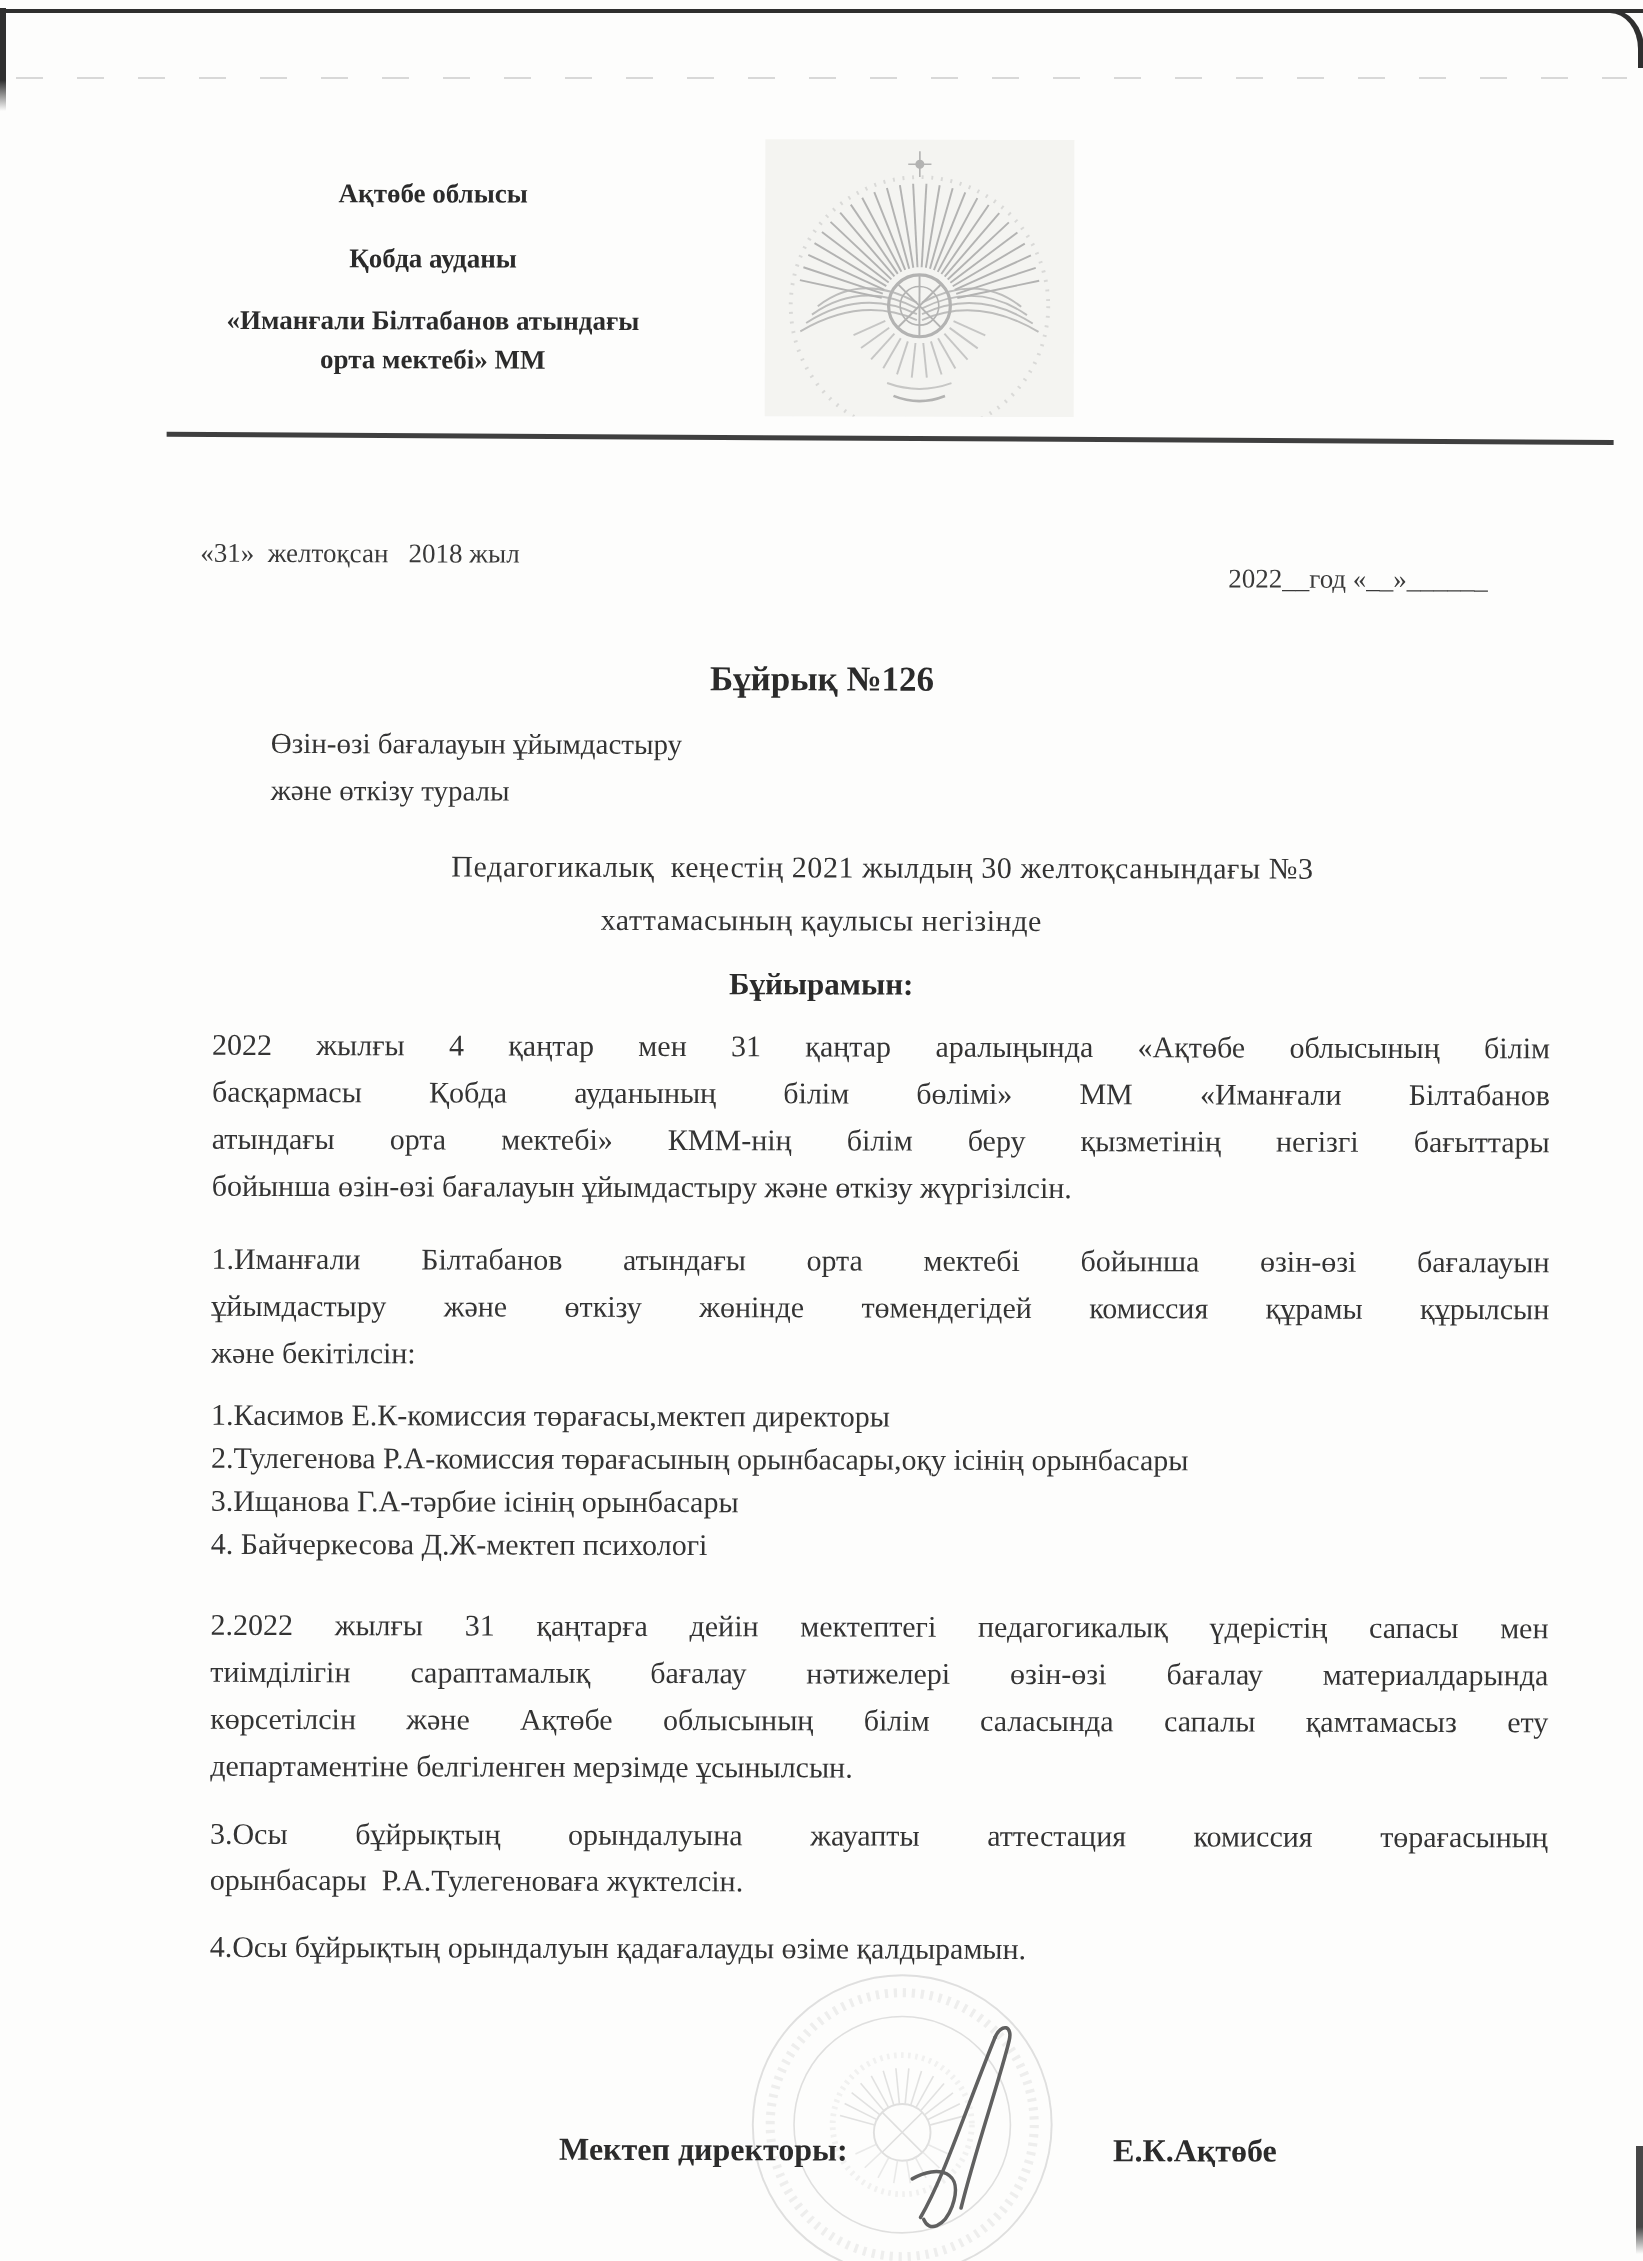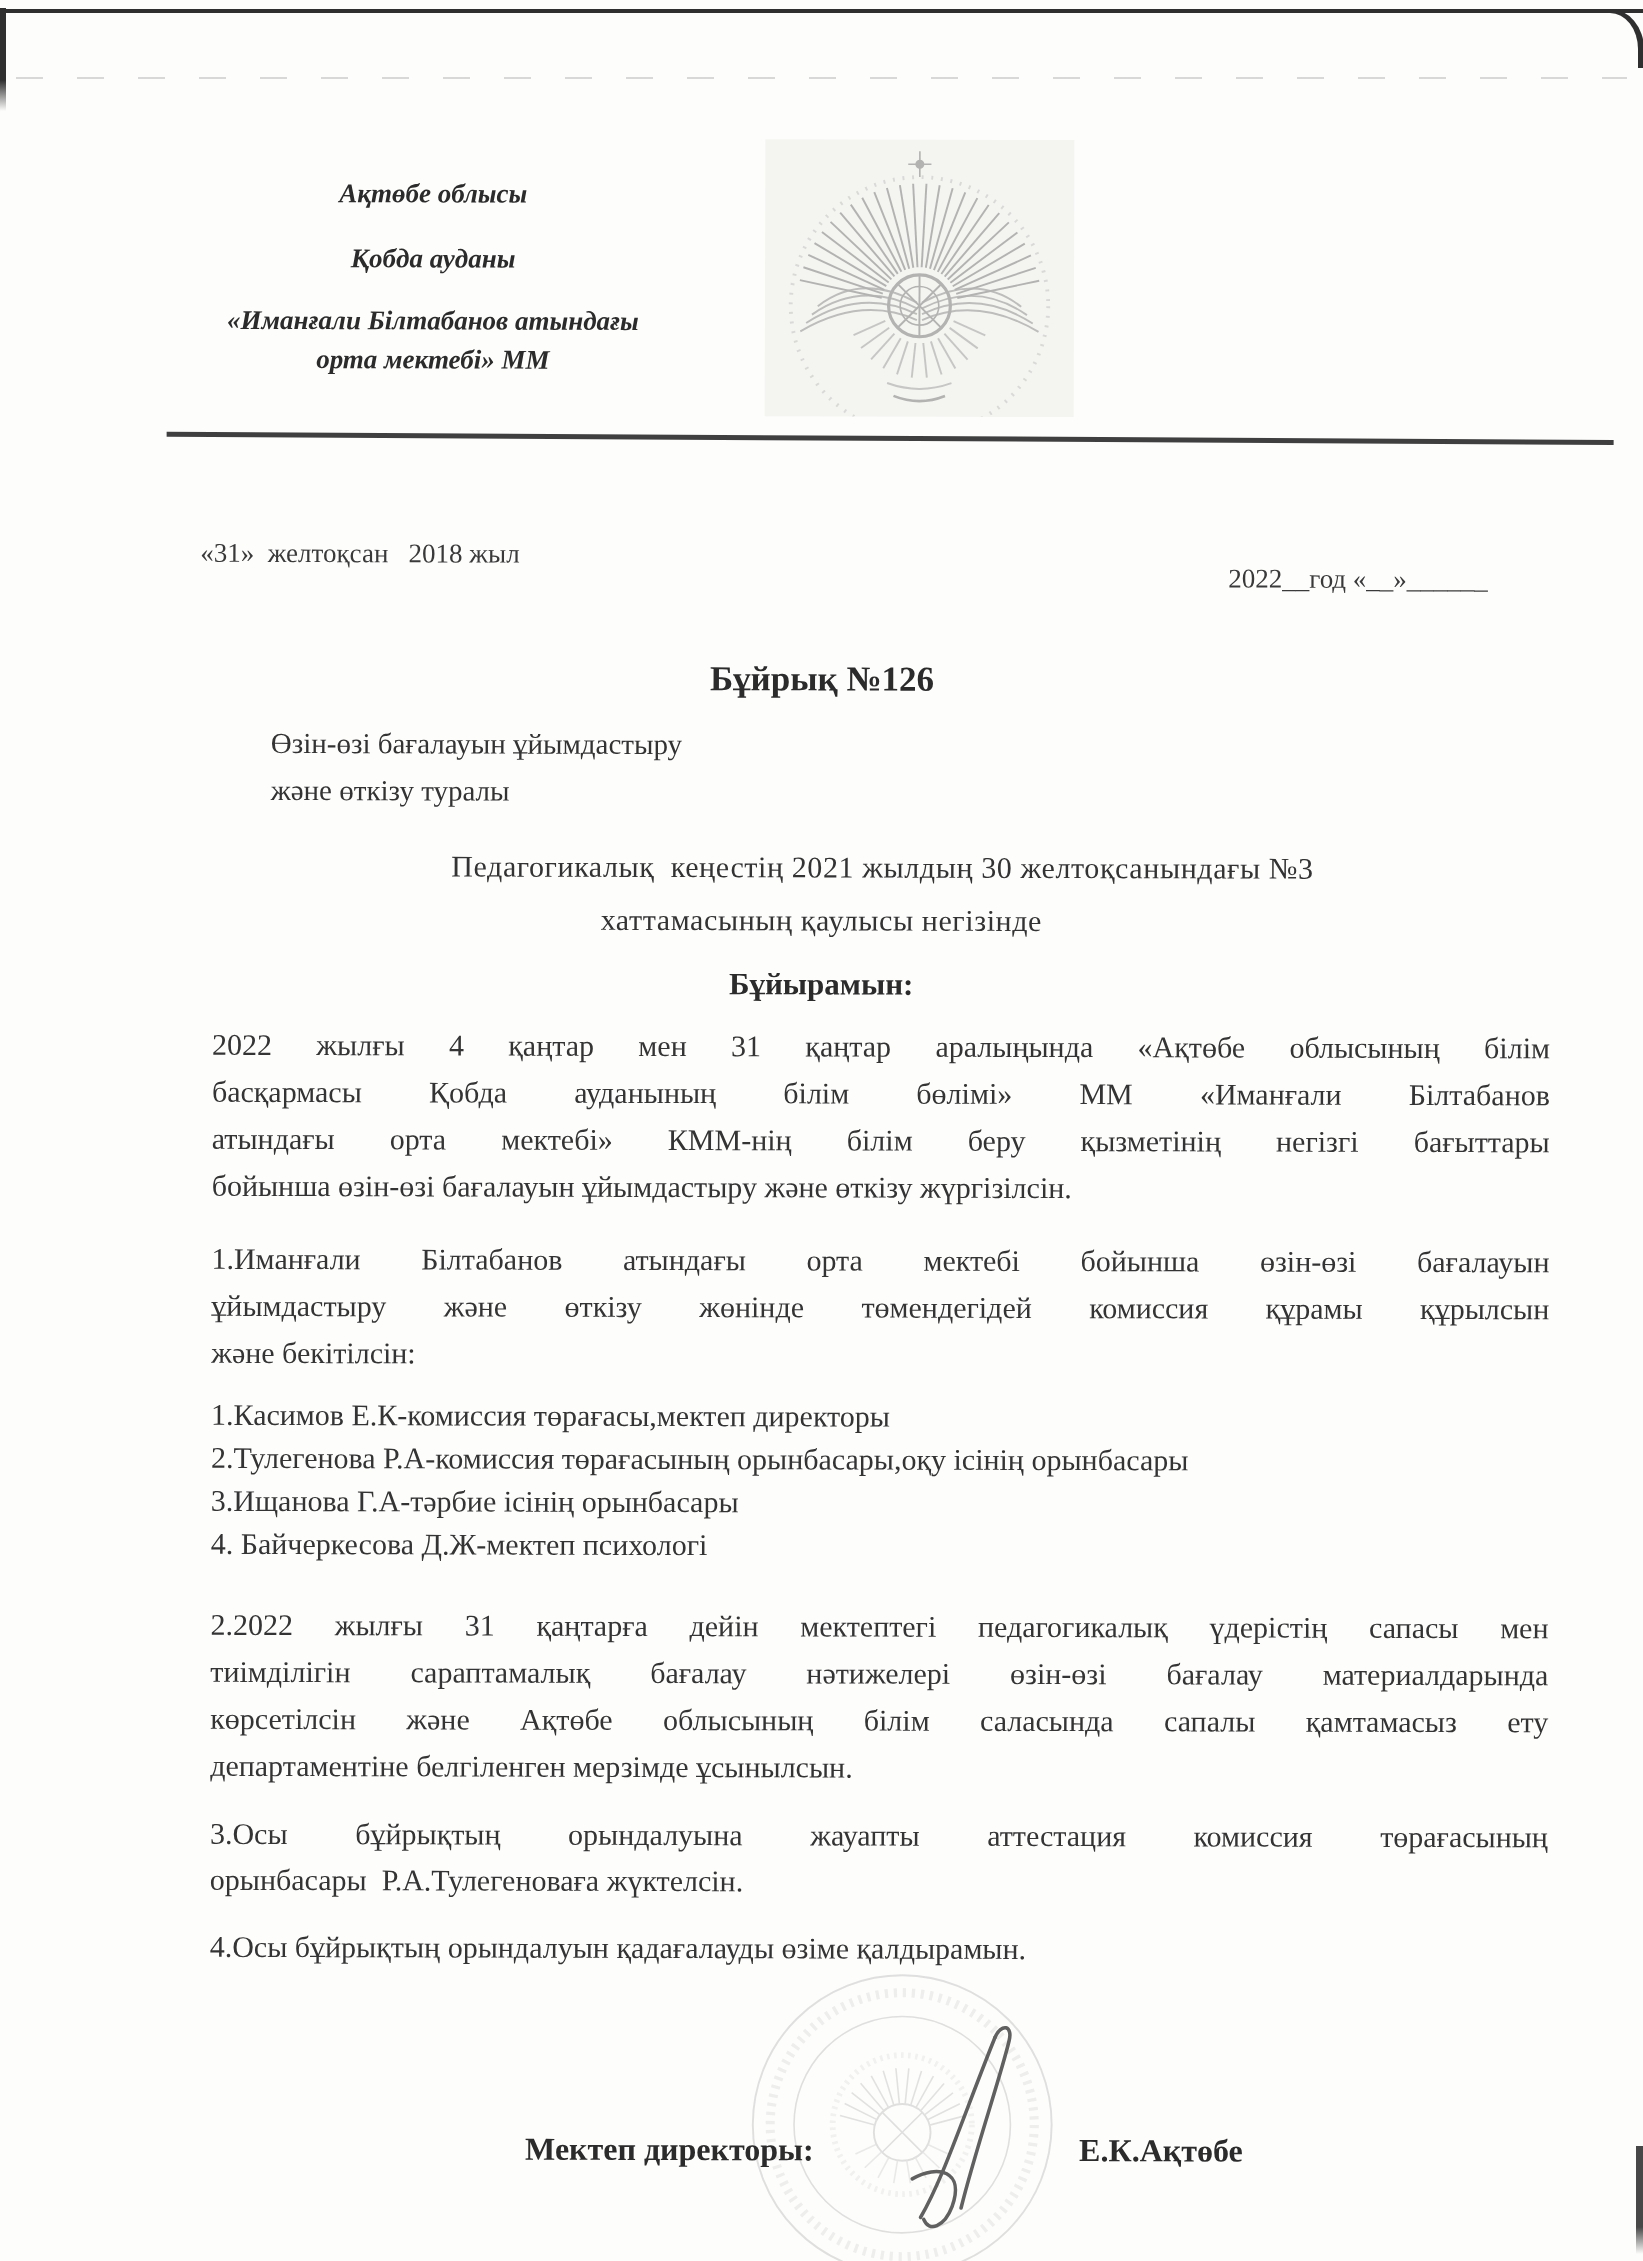--- a/index.html
+++ b/index.html
@@ -19,21 +19,21 @@
     border-top:4.5px solid #2f2f2f;border-right:6.4px solid #2f2f2f;
     border-top-right-radius:34px 40px;}
   .scan-left{left:0;top:8.4px;width:5.8px;height:103px;
     background:linear-gradient(#2f2f2f 70%,rgba(47,47,47,0));}
   .scan-streak{left:16px;top:77px;width:1611px;height:1.9px;opacity:.5;
     background:repeating-linear-gradient(90deg,#b3b3b3 0 27px,transparent 27px 61px);}
   .scan-bottom-right{right:0;top:2146px;width:8.4px;height:108px;
     background:linear-gradient(#474747 0 75%,rgba(71,71,71,0));}
   
   .hdr{font-weight:bold;font-size:27px;line-height:39px;text-align:center;color:#2b2b2b;}
-  .hdr-left{left:174px;top:175px;width:516px;font-style:italic;}
+  .hdr-left{left:174px;top:175px;width:516px;}
   .hdr-right{left:1115px;top:204px;width:503px;}
   .mt1{margin-top:26px;} .mt2{margin-top:22.6px;}
   .emblem-box{left:764px;top:139px;width:309px;height:277px;background:#f4f4f1;}
   .rule{left:166px;top:433px;width:1447px;height:4.5px;background:#3f3f3f;
     transform:rotate(0.18deg);transform-origin:left center;}
   
   .date{font-size:27px;color:#3a3a3a;}
   .date-left{left:200px;top:539px;}
   .date-right{left:1228px;top:562px;text-align:center;}
   
@@ -48,21 +48,21 @@
   
   .para{left:213px;width:1338px;font-size:30px;line-height:47px;color:#343434;}
   .j{text-align:justify;text-align-last:justify;}
   .p-intro{top:1022px;}
   .p-item1{top:1236px;}
   .p-list{top:1394px;line-height:43px;}
   .p-item2{top:1602px;}
   .p-item3{top:1812px;line-height:46px;}
   .p-item4{top:1924px;}
   
-  .sig{font-weight:bold;font-size:32px;color:#2b2b2b;}
+  .sig{font-weight:bold;font-size:32px;color:#2b2b2b;margin-left:34px;}
   .sig-label{left:529px;top:2131px;}
   .sig-name{left:1083px;top:2131px;}
   .stamp-box{left:745px;top:1963px;width:322px;height:322px;}
   .autograph{left:902px;top:2014px;width:148px;height:219px;}
 </style>
 </head>
 <body>
 
 <div class="page">
 

